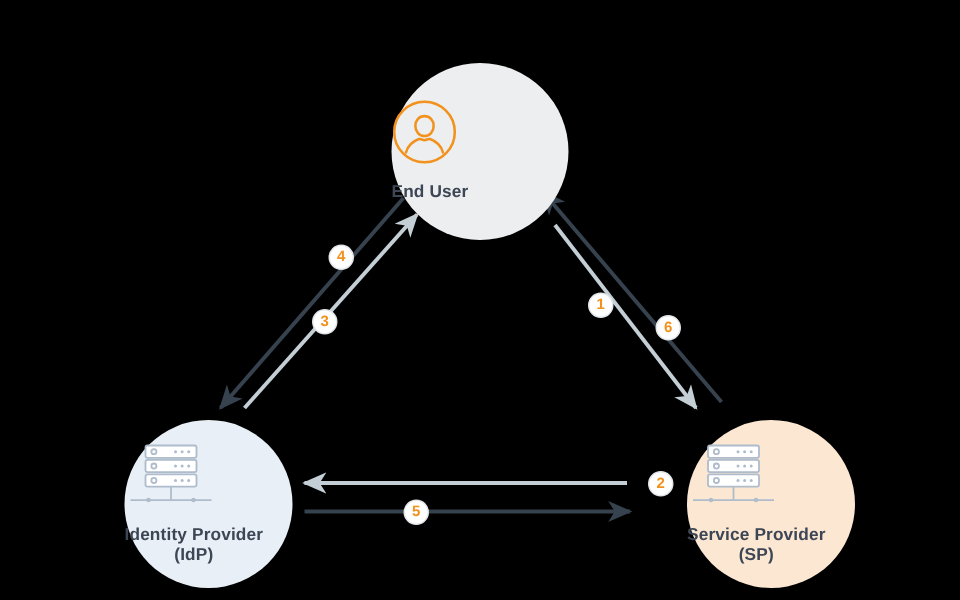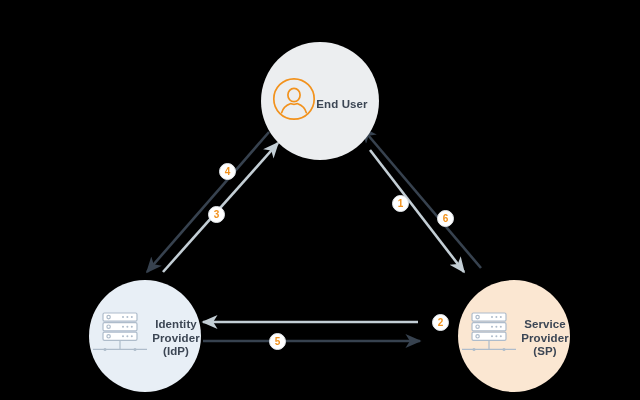--- a/index.html
+++ b/index.html
@@ -21,33 +21,33 @@
     top: 0;
     width: 640px;
     height: 400px;
   }
 
   
   .node {
     position: absolute;
     border-radius: 50%;
     display: flex;
-    flex-direction: row;
-    align-items: center;
+    flex-direction: column;
+    align-items: flex-start;
     justify-content: center;
     box-sizing: border-box;
   }
   .node-enduser {
     width: 118px; height: 118px;
     left: 261px; top: 42px;
     background: #eceef0;
   }
   .node-idp {
     width: 112px; height: 112px;
-    left: 89px; top: 280px;
+    left: 83px; top: 280px;
     background: #e8eff6;
   }
   .node-sp {
     width: 112px; height: 112px;
     left: 458px; top: 280px;
     background: #fbe7d2;
   }
   .node-label {
     font-size: 11.5px;
     font-weight: bold;

